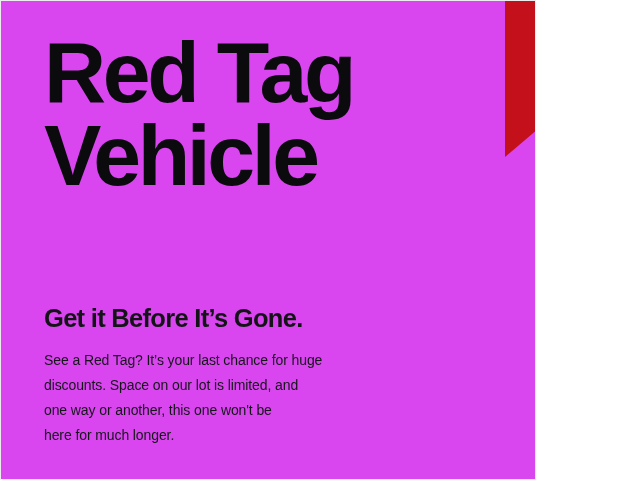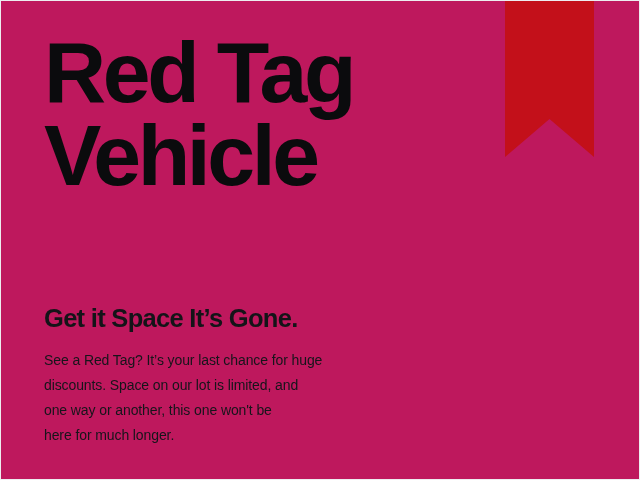--- a/index.html
+++ b/index.html
@@ -11,23 +11,23 @@
     width: 640px;
     height: 480px;
     overflow: hidden;
     font-family: "Liberation Sans", sans-serif;
     -webkit-font-smoothing: antialiased;
   }
 
   .promo-card {
     position: relative;
     box-sizing: border-box;
-    width: 640px;
+    width: 536px;
     height: 480px;
-    background: #be185d;
+    background: #d946ef;
     border: 1px solid #ededf0;
     overflow: hidden;
   }
 
   
   .ribbon {
     position: absolute;
     top: 0;
     left: 504px;
     width: 89px;
@@ -87,20 +87,20 @@
 
 <div class="promo-card">
 
   <svg class="ribbon" viewBox="0 0 89 156" preserveAspectRatio="none" aria-hidden="true">
     <polygon points="0,0 89,0 89,156 44.5,118 0,156" fill="#C3101A"></polygon>
   </svg>
 
   <h1 class="headline">Red Tag
 Vehicle</h1>
 
-  <h2 class="subhead">Get it Space It’s Gone.</h2>
+  <h2 class="subhead">Get it Before It’s Gone.</h2>
 
   <p class="body-copy">See a Red Tag? It’s your last chance for huge
 discounts. Space on our lot is limited, and
 one way or another, this one won't be
 here for much longer.</p>
 
 </div>
 
 </body></html>

